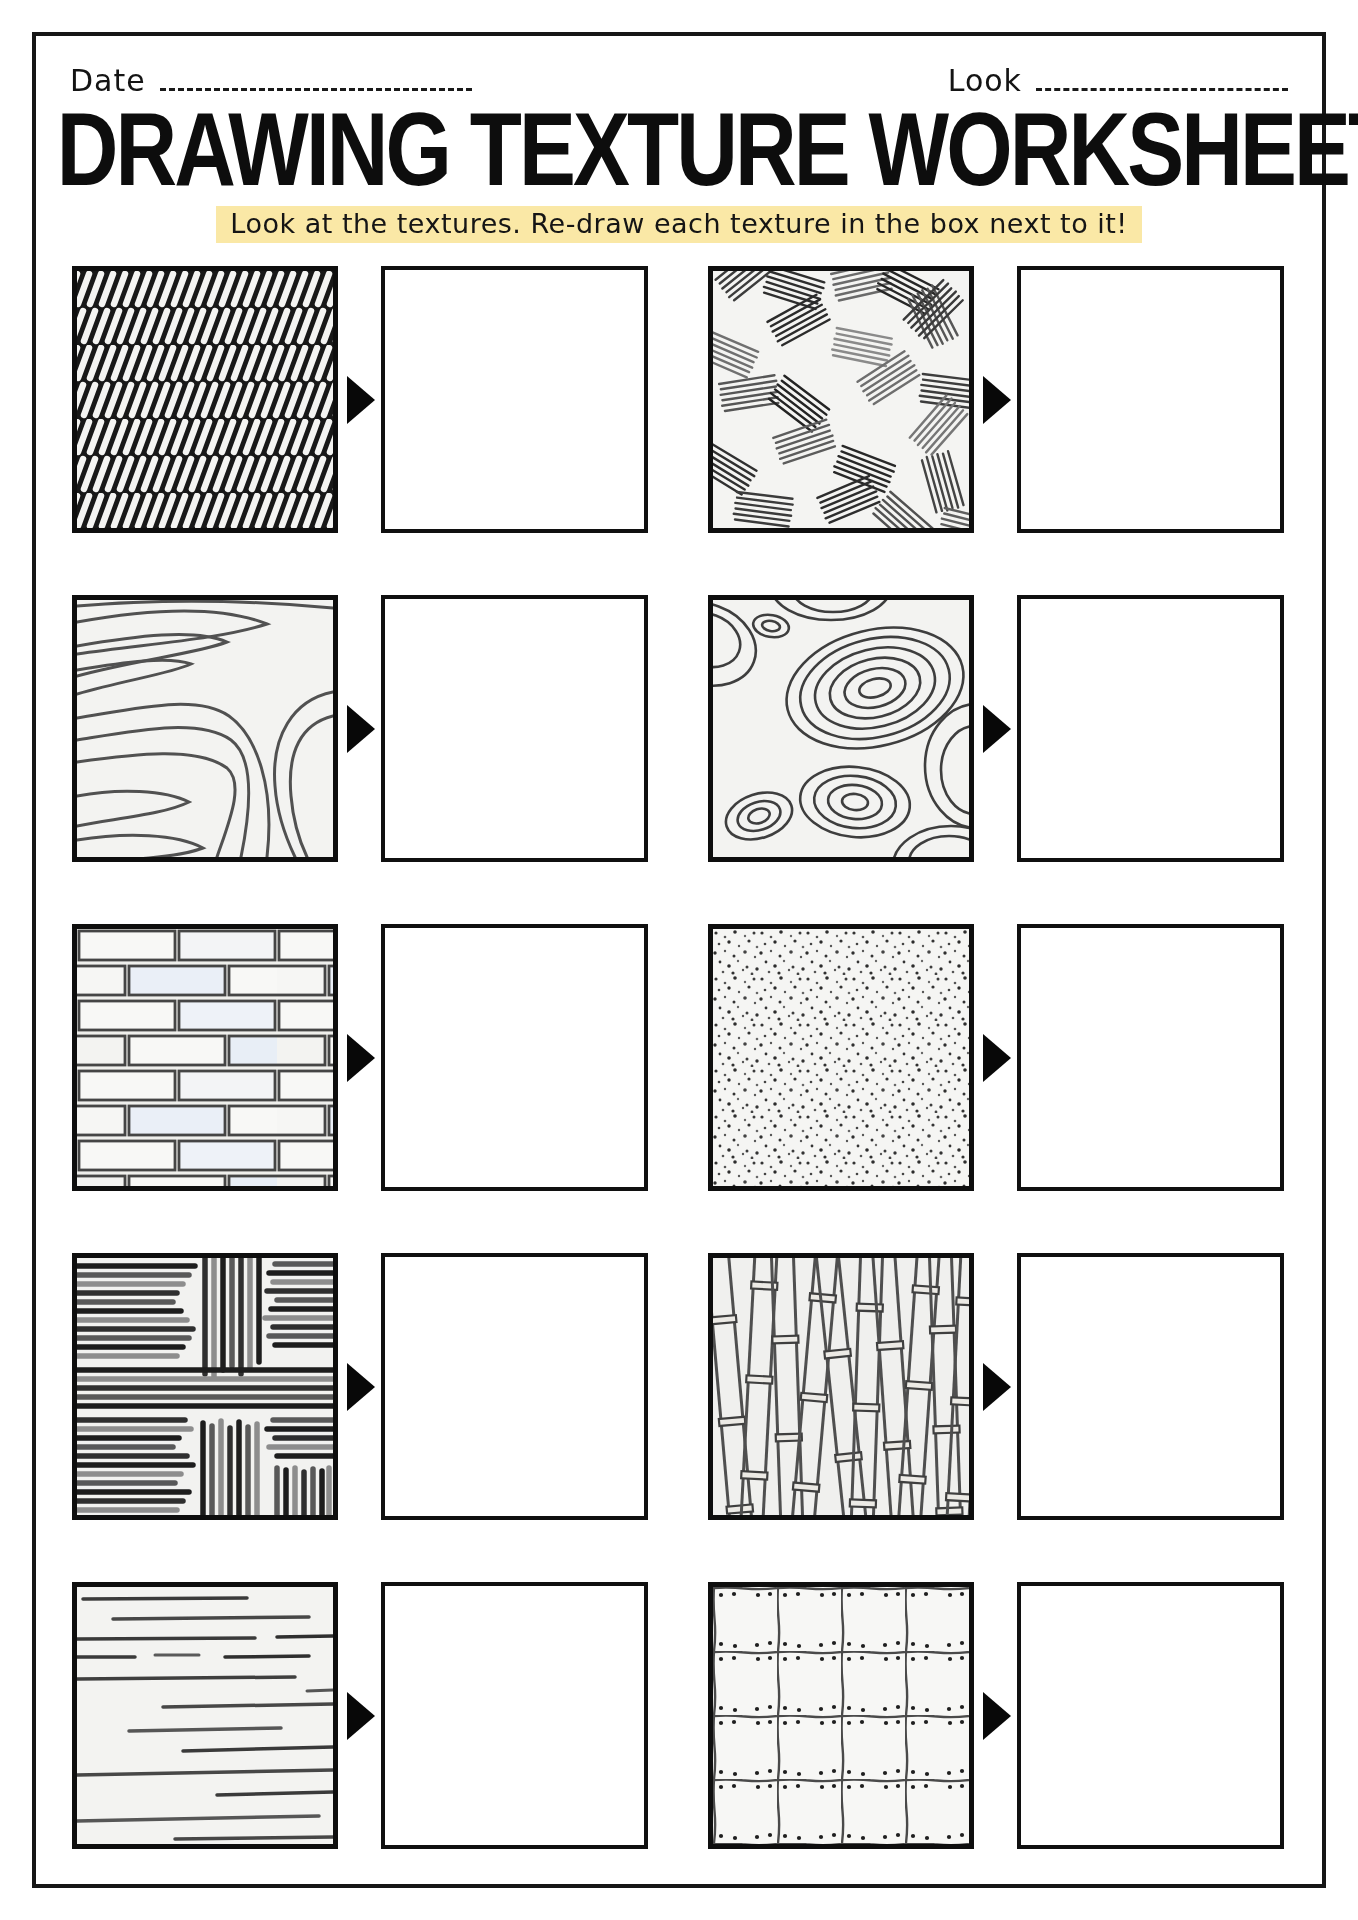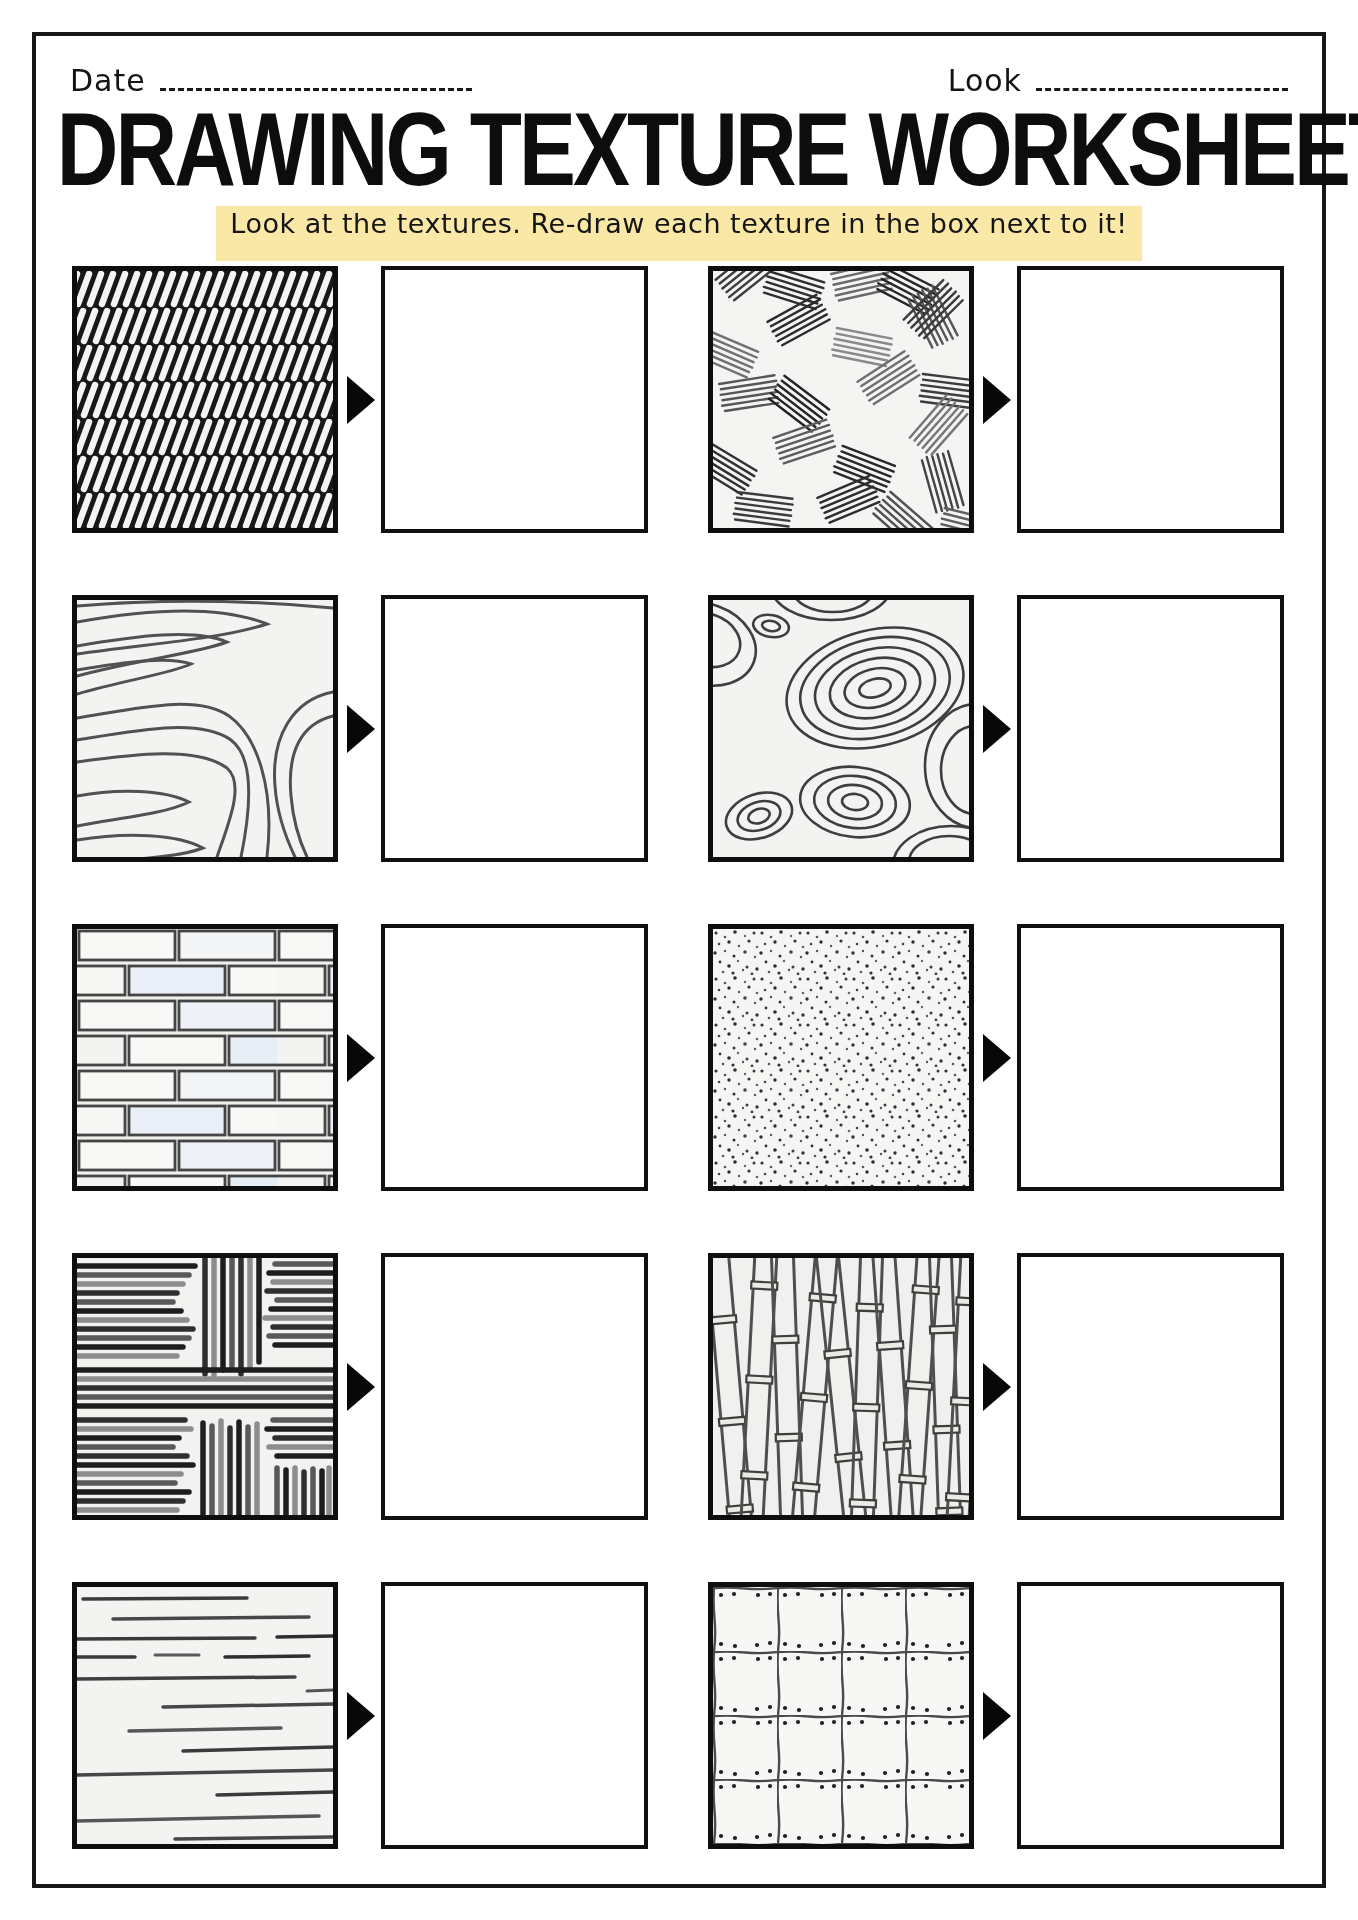--- a/index.html
+++ b/index.html
@@ -23,21 +23,21 @@
   .dash-line.date{width:252px;}
   .title-wrap{text-align:center;margin-top:2px;height:88px;}
   .page-title{
     display:inline-block;font-family:"Liberation Sans",sans-serif;font-weight:900;
     font-size:88px;line-height:1;letter-spacing:-3px;white-space:nowrap;color:#0d0d0d;
     transform:scale(.97,1.18);transform-origin:center top;
   }
   .subtitle-wrap{text-align:center;margin-top:20px;height:36px;}
   .subtitle{
     display:inline-block;background:#FAE8A6;color:#151515;font-size:27px;
-    letter-spacing:.5px;padding:3px 14px 22px;line-height:1.1;
+    letter-spacing:.5px;padding:3px 14px 4px;line-height:1.1;
   }
   
   .rows{margin-top:24px;position:relative;}
   .row{position:relative;height:267px;margin-bottom:62px;}
   .pair{position:absolute;top:0;display:flex;align-items:center;}
   .pair.left{left:36px;}
   .pair.right{left:672px;}
   .tex-box{
     width:266px;height:267px;box-sizing:border-box;border:5px solid #0e0e0e;
     background:#f2f2f0;flex:0 0 auto;

